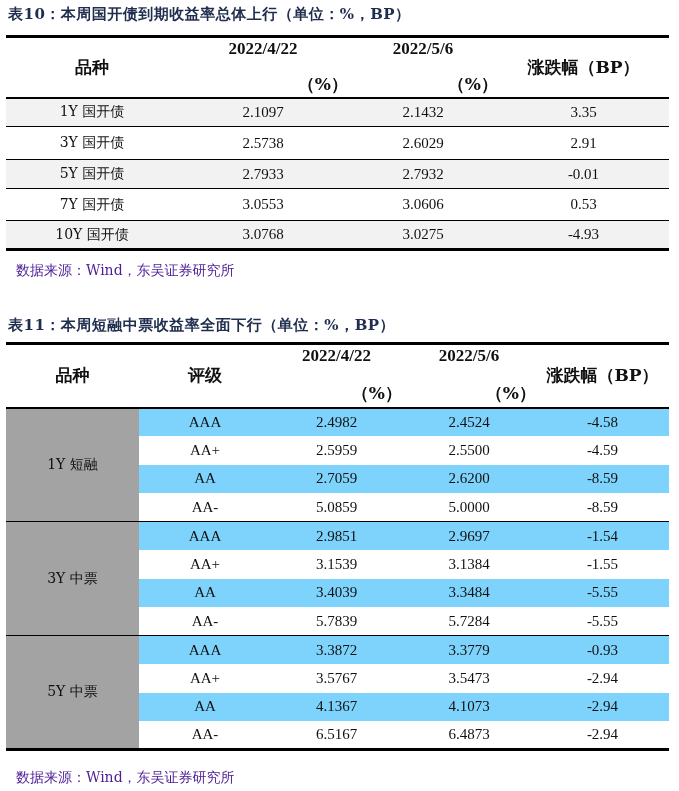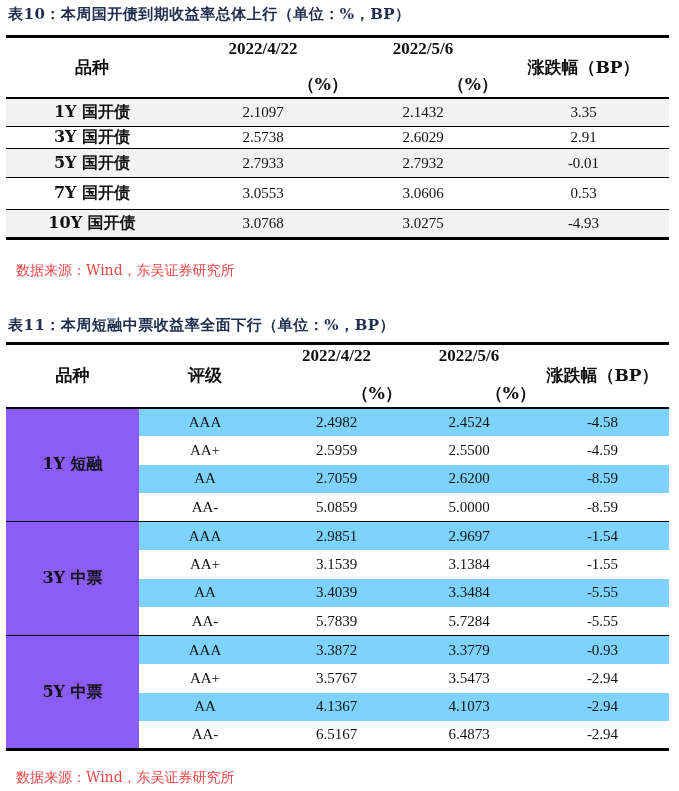--- a/index.html
+++ b/index.html
@@ -1,36 +1,36 @@
 <!DOCTYPE html>
 <html><head>
 <meta charset="utf-8">
 <style>
   html, body { margin:0; padding:0; background:#ffffff; }
   body { width:679px; height:791px; position:relative; overflow:hidden;
          font-family: "Liberation Serif", "DejaVu Serif", serif; color:#111; }
   .title { position:absolute; left:8px; font-weight:bold; font-size:15px; color:#1f2d4e;
            font-family: "DejaVu Serif", "Liberation Serif", serif; letter-spacing:0.5px; }
-  .source { position:absolute; left:16px; font-size:14px; color:#ef4444;
+  .source { position:absolute; left:16px; font-size:14px; color:#4c1d95;
             font-family: "DejaVu Serif", "Liberation Serif", serif; }
   table { position:absolute; left:6px; width:663px; border-collapse:collapse; table-layout:fixed; }
   th, td { text-align:center; padding:0; font-size:15px; }
   th { font-weight:bold; font-size:17px; color:#111; vertical-align:middle; }
   th .cn { font-family: "DejaVu Serif", "Liberation Serif", serif; text-align: right; }
   .hdr-date { display:block; font-weight:bold; }
   .hdr-unit { display:block; }
   thead tr { border-top:3px solid #000; border-bottom:2px solid #000; }
   tbody tr.shade td.v { background:#7dd3fc; }
   tbody.t10 tr { border-bottom:1.5px solid #000; }
   tbody.t10 tr:last-child { border-bottom:3px solid #000; }
   tbody.t10 tr.shade td { background:#f2f2f2; }
   tbody.grp tr.last { border-bottom:1.5px solid #000; }
   tbody.grp.final tr.last { border-bottom:3px solid #000; }
-  td.cat { background:#8b5cf6; font-size:15px; }
-  .cjk { font-family: "DejaVu Serif", "Liberation Serif", serif; font-size:16px;font-weight:bold; }
+  td.cat { background:#a3a3a3; font-size:15px; }
+  .cjk { font-family: "DejaVu Serif", "Liberation Serif", serif; font-size:14px; }
 </style>
 </head>
 <body>
 
 <div class="title" style="top:5px;">表10：本周国开债到期收益率总体上行（单位：%，BP）</div>
 
 <table style="top:35px;">
   <colgroup>
     <col style="width:172px">
       <col style="width:170px">
@@ -51,21 +51,21 @@
       <th><span class="cn">涨跌幅（BP）</span></th>
     </tr>
   </thead>
   <tbody class="t10">
     <tr class="shade" style="height:29px;">
       <td><span class="cjk">1Y 国开债</span></td>
       <td>2.1097</td>
       <td>2.1432</td>
       <td>3.35</td>
     </tr>
-    <tr style="height:21px;">
+    <tr style="height:33px;">
       <td><span class="cjk">3Y 国开债</span></td>
       <td>2.5738</td>
       <td>2.6029</td>
       <td>2.91</td>
     </tr>
     <tr class="shade" style="height:29px;">
       <td><span class="cjk">5Y 国开债</span></td>
       <td>2.7933</td>
       <td>2.7932</td>
       <td>-0.01</td>

